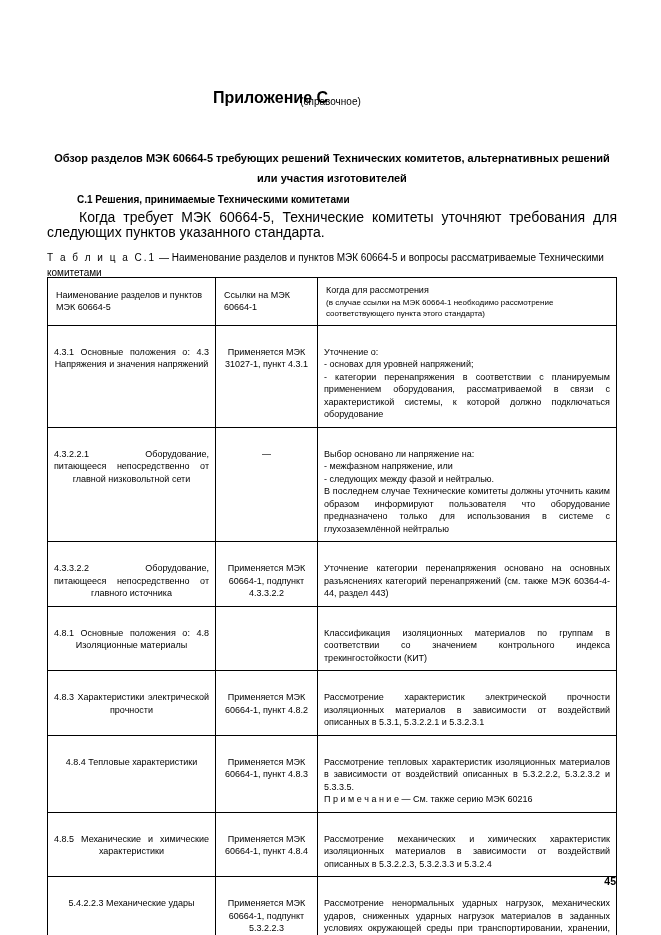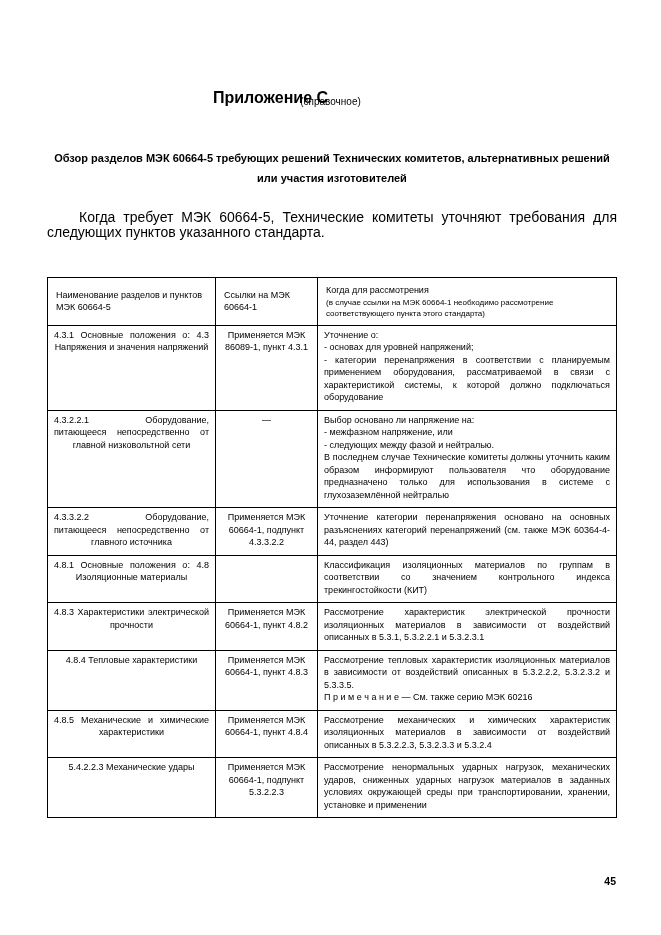--- a/index.html
+++ b/index.html
@@ -91,21 +91,21 @@
     position: absolute;
     top: 277px;
     left: 47px;
     width: 569px;
     border-collapse: collapse;
     table-layout: fixed;
   }
   table.main td, table.main th {
     border: 1px solid #000000;
     vertical-align: top;
-    padding: 3px 6px 6px 6px;
+    padding: 20px 6px 6px 6px;
     font-size: 9px;
     line-height: 12.5px;
   }
   table.main thead td {
     text-align: left;
     vertical-align: middle;
     padding: 6px 8px;
     font-size: 9px;
     line-height: 12.5px;
   }
@@ -143,43 +143,45 @@
 <body>
 
 <div class="page">
 
 
   <div class="annex-title">Приложение С</div>
   <div class="annex-sub">(справочное)</div>
 
   <div class="overview-title">Обзор разделов МЭК 60664-5 требующих решений Технических комитетов, альтернативных решений или участия изготовителей</div>
 
+  <div class="sec-heading">С.1  Решения, принимаемые Техническими комитетами</div>
   <div class="sec-para">Когда требует МЭК 60664-5, Технические комитеты уточняют требования для следующих пунктов указанного стандарта.</div>
 
+  <div class="table-caption"><span class="sp">Т а б л и ц а  С.1</span><span> — Наименование разделов и пунктов МЭК 60664-5 и вопросы рассматриваемые Техническими комитетами</span></div>
 
   <table class="main">
     <colgroup>
       <col class="col1">
       <col class="col2">
       <col class="col3">
     </colgroup>
     <thead>
       <tr>
         <td>Наименование разделов и пунктов МЭК 60664-5</td>
         <td>Ссылки на МЭК 60664-1</td>
         <td>
           <span>Когда для рассмотрения</span>
           <span class="hdr-sub">(в случае ссылки на МЭК 60664-1 необходимо рассмотрение соответствующего пункта этого стандарта)</span>
         </td>
       </tr>
     </thead>
     <tbody>
       <tr>
         <td class="c1">4.3.1 Основные положения о: 4.3 Напряжения и значения напряжений</td>
-        <td class="c2">Применяется МЭК 86089-1, пункт 4.3.1</td>
+        <td class="c2">Применяется МЭК 31027-1, пункт 4.3.1</td>
         <td class="c3" style="white-space: pre-line;">Уточнение о:
 - основах для уровней напряжений;
 - категории перенапряжения в соответствии с планируемым применением оборудования, рассматриваемой в связи с характеристикой системы, к которой должно подключаться оборудование</td>
       </tr>
       <tr>
         <td class="c1">4.3.2.2.1  Оборудование, питающееся  непосредственно  от главной низковольтной сети</td>
         <td class="c2 dash-center">—</td>
         <td class="c3" style="white-space: pre-line;">Выбор основано ли напряжение на:
 - межфазном напряжение, или
 - следующих между фазой и нейтралью.

